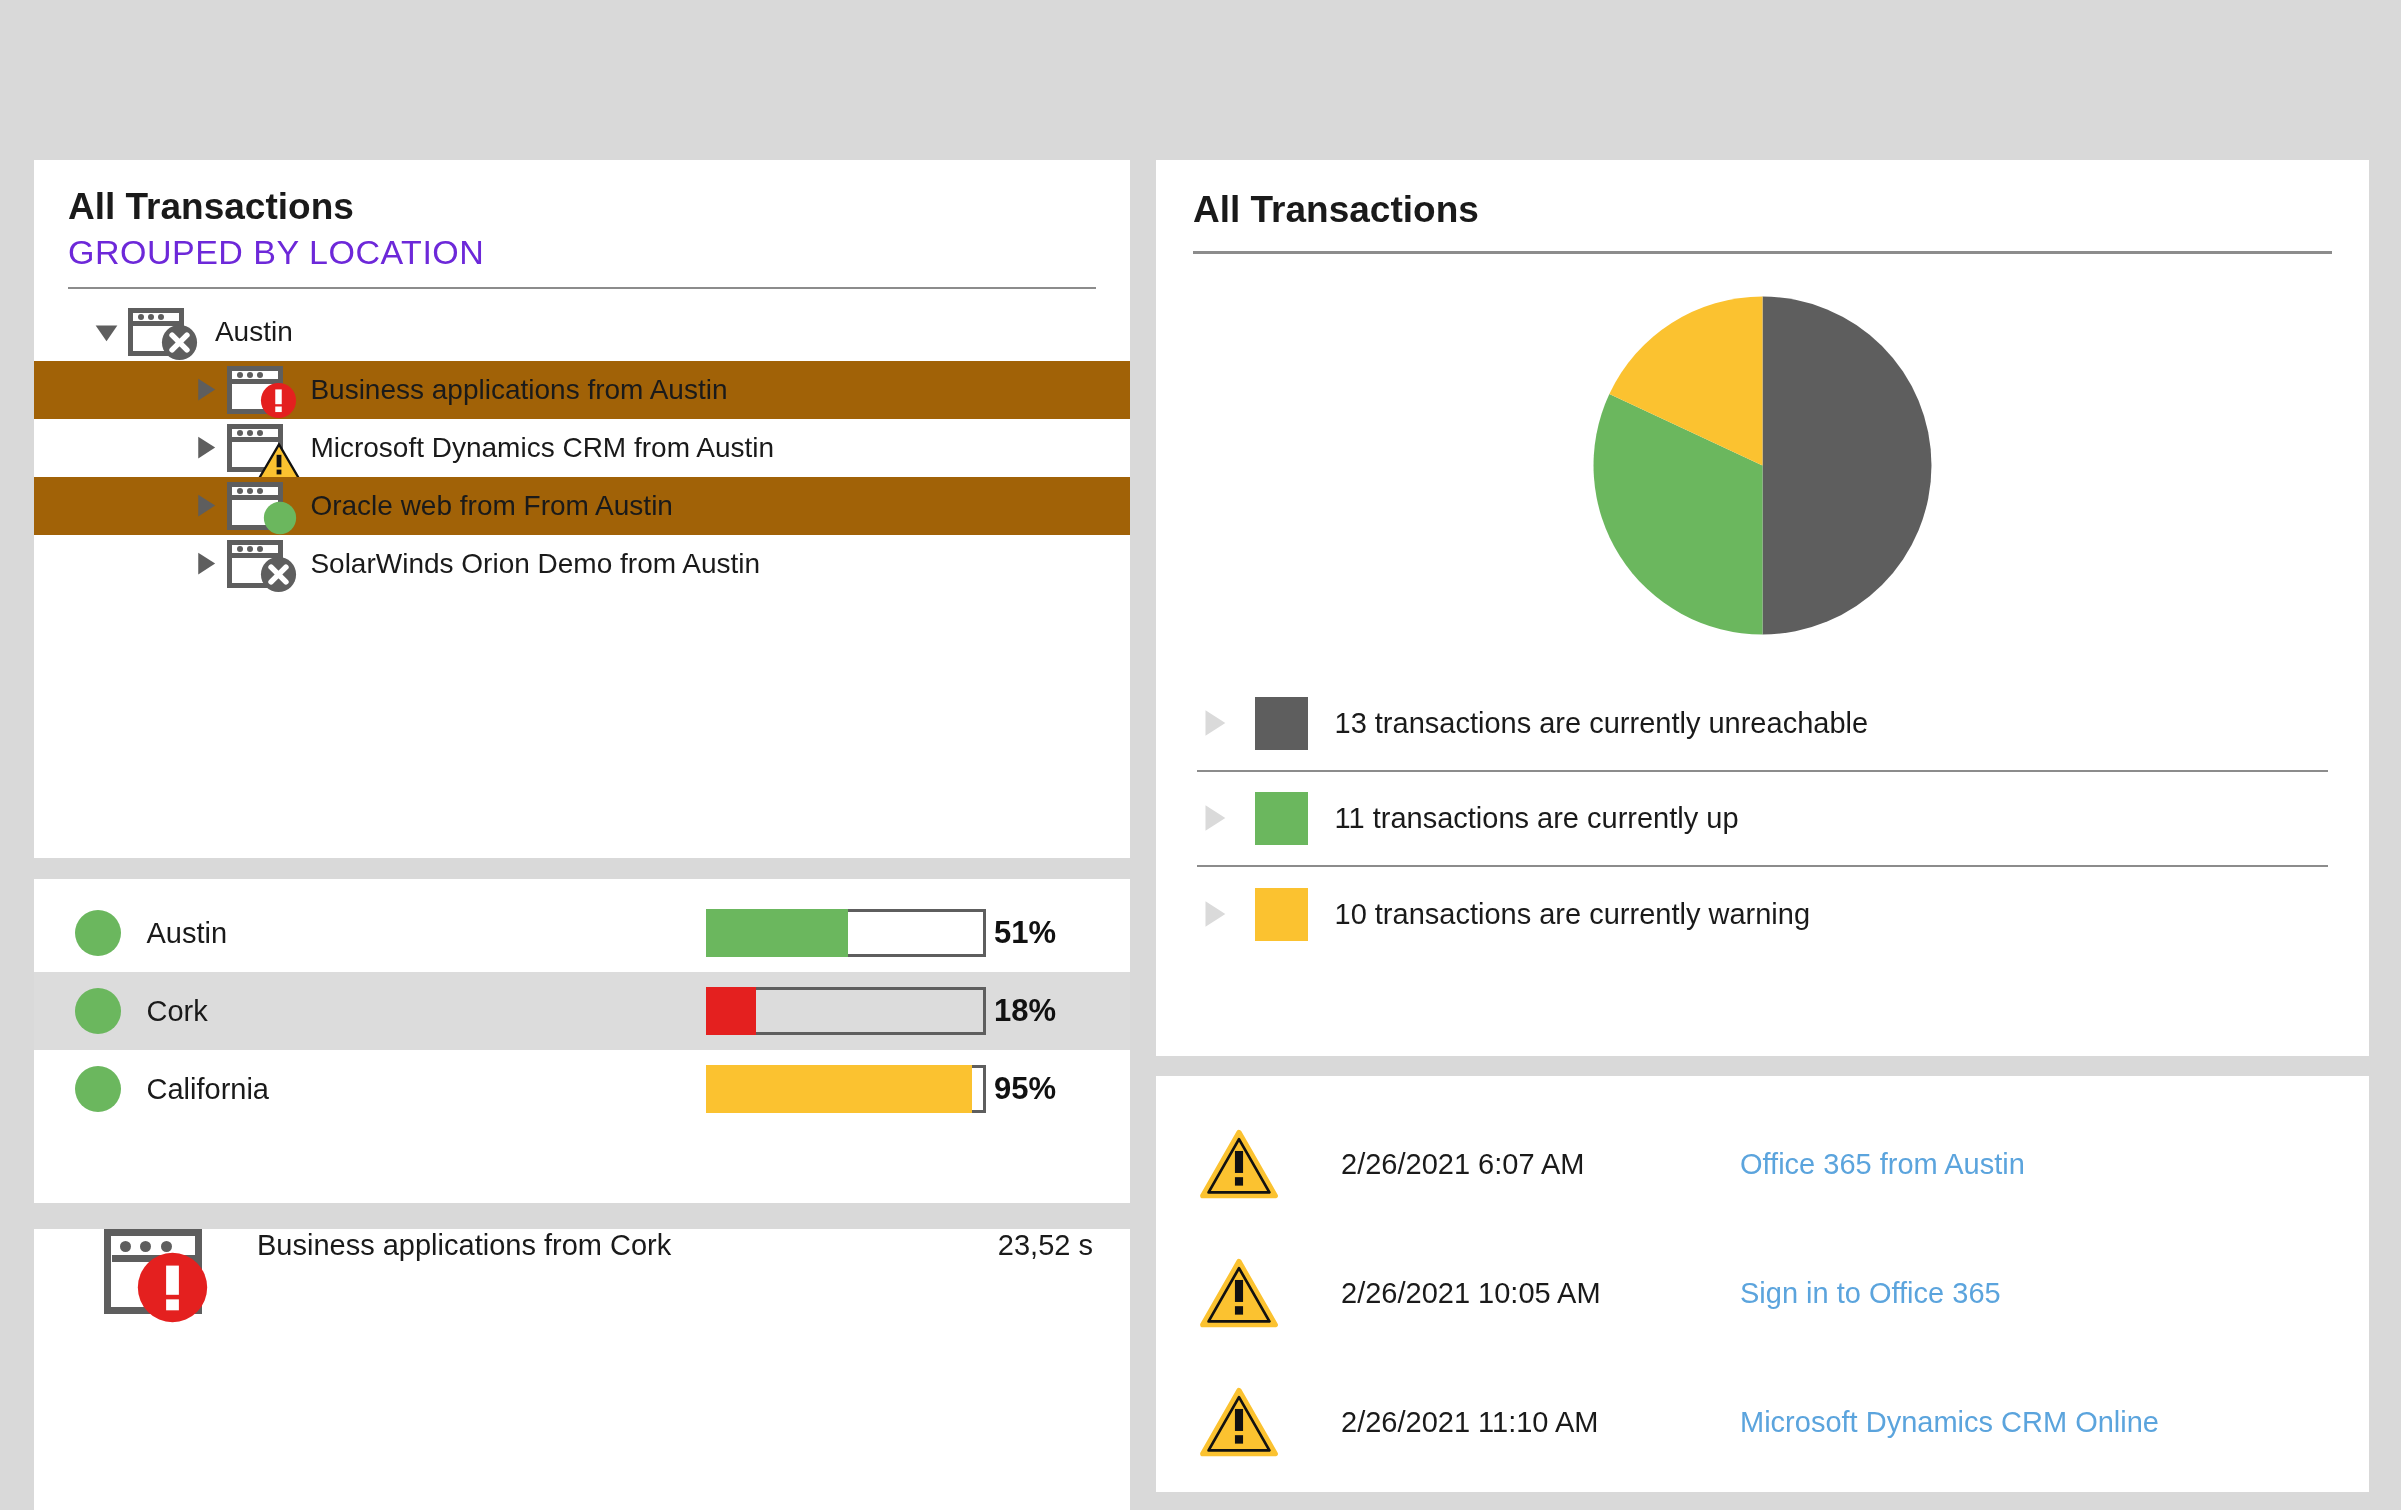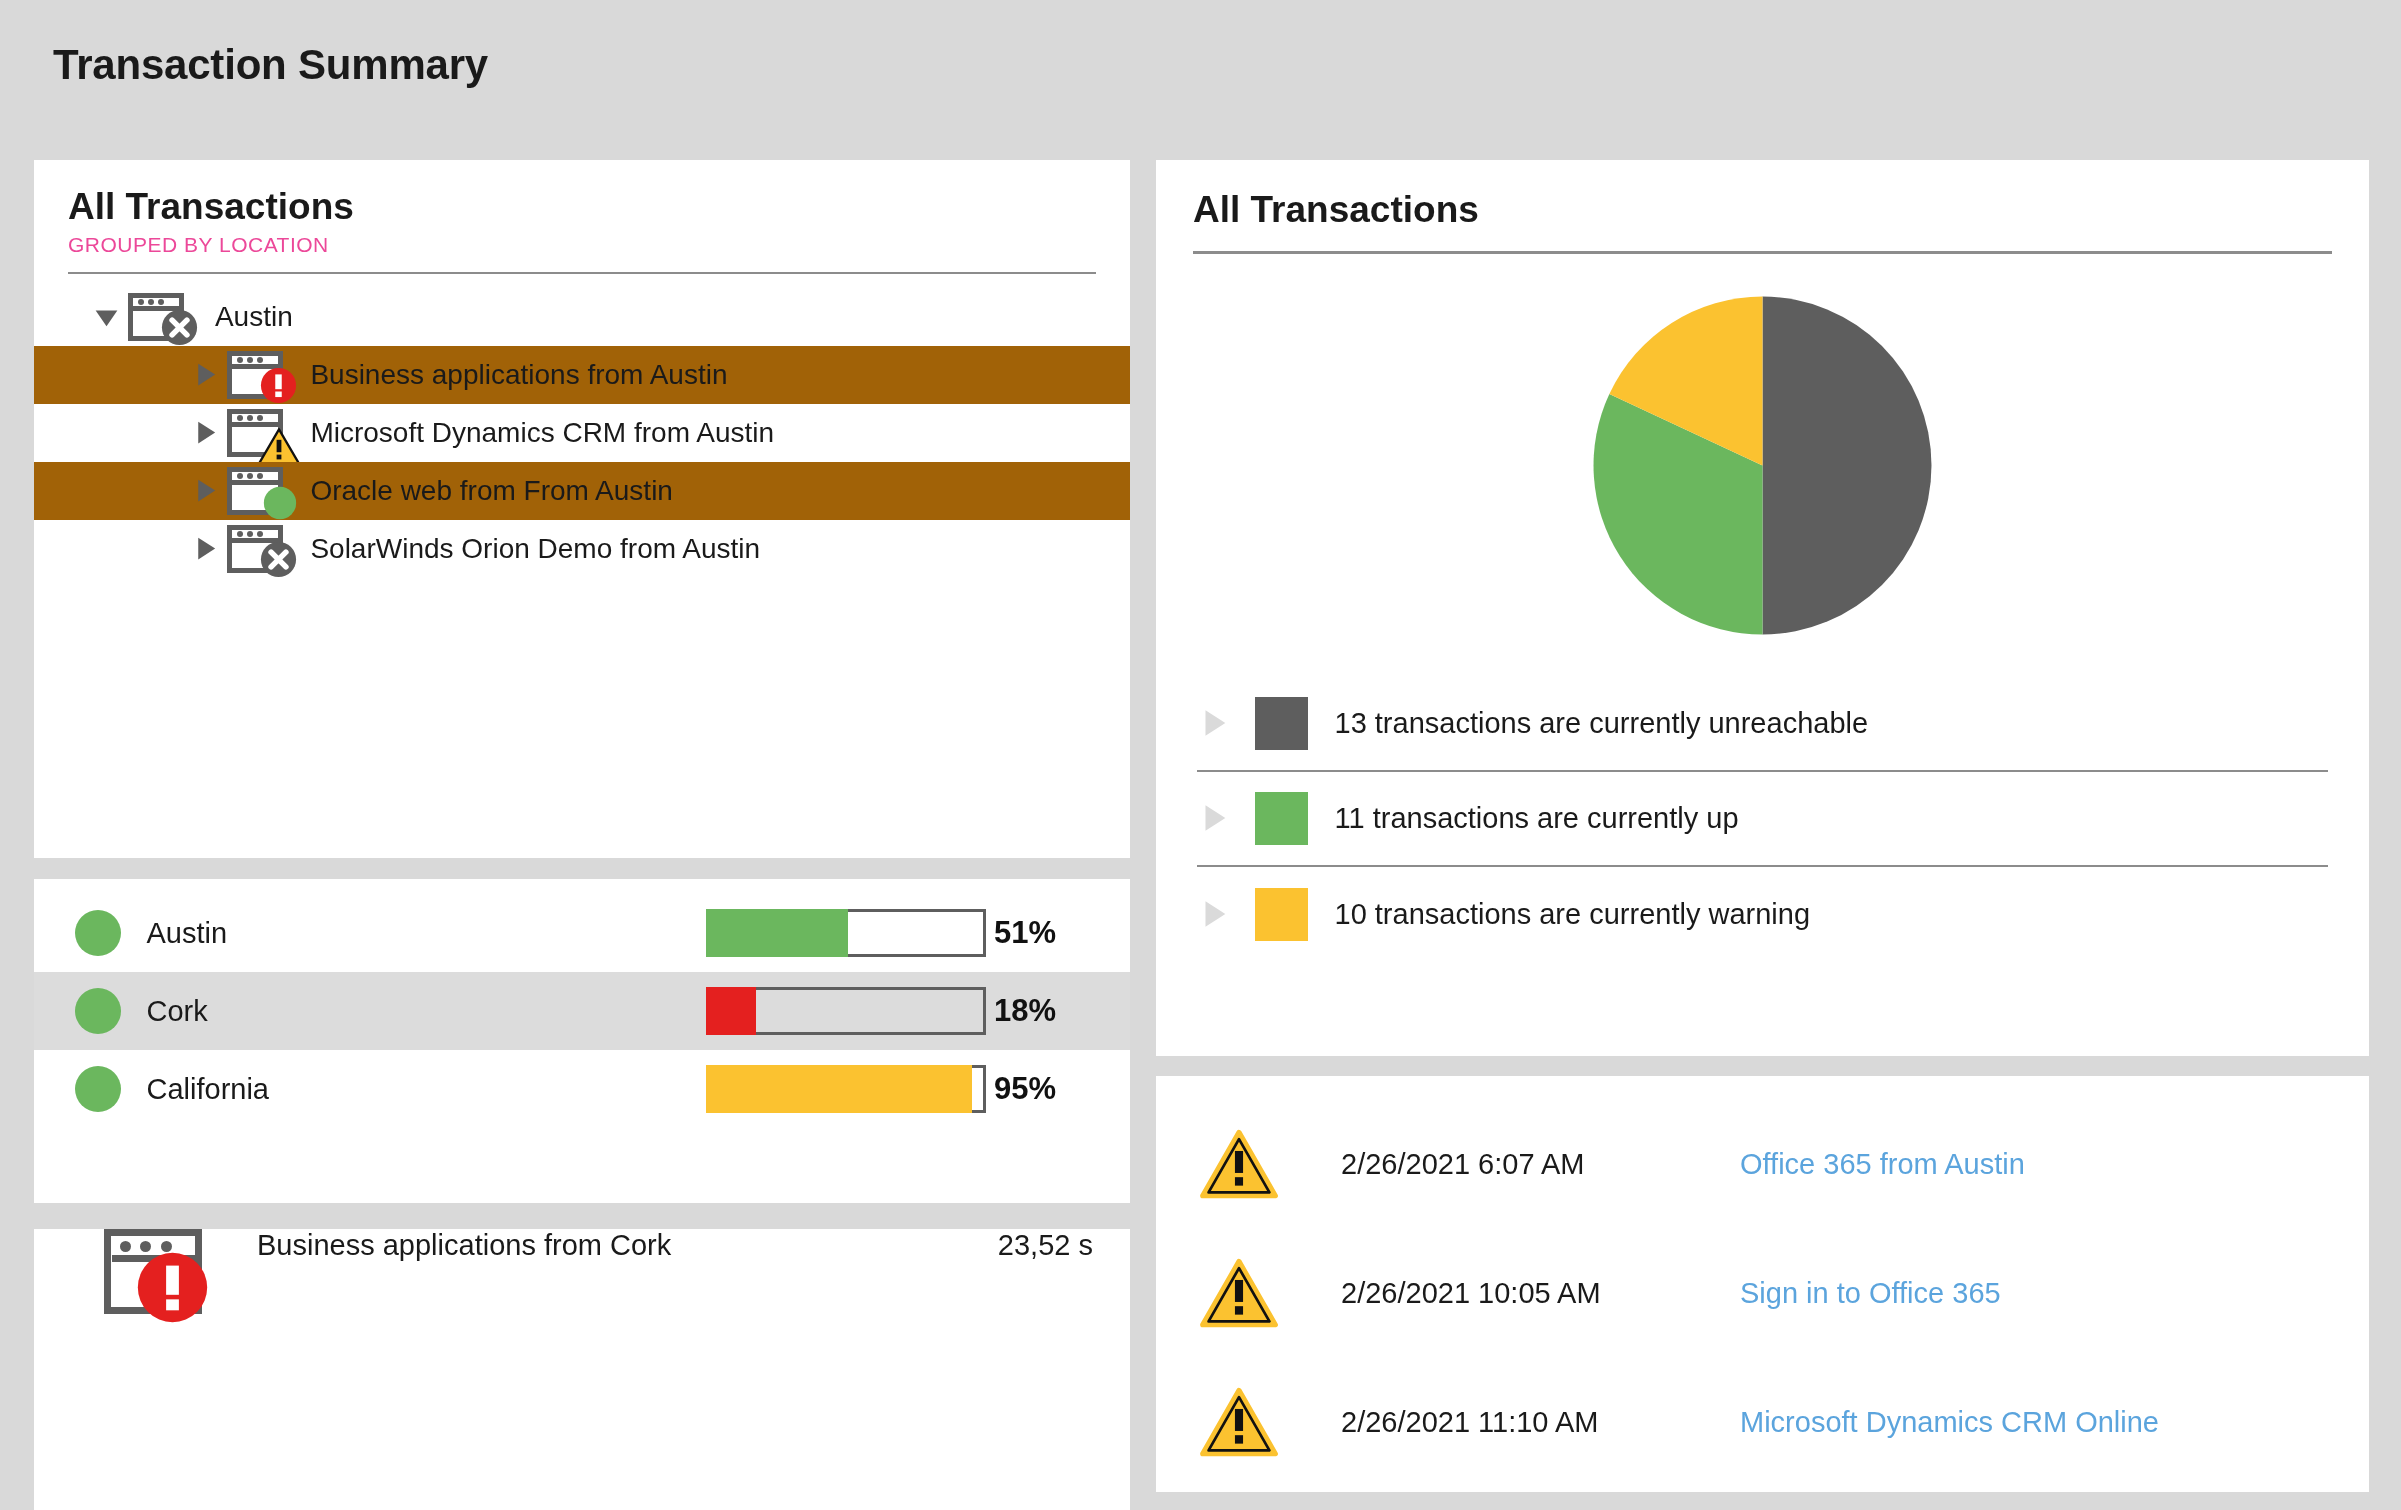--- a/index.html
+++ b/index.html
@@ -25,21 +25,21 @@
   #panel-slowest   { left: 34px; top: 1229px; width: 1096px; height: 282px; }
 
   
   #panel-pie    { left: 1156px; top: 160px;  width: 1213px; height: 896px; }
   #panel-alerts { left: 1156px; top: 1076px; width: 1213px; height: 416px; }
 
   .panel-h1 {
     font-size: 37px; font-weight: bold; color: #1a1a1a;
   }
   .panel-sub {
-    font-size: 21px; color: #ec4899; letter-spacing: 0.5px; margin-top: 5.1px;
+    font-size: 34px; color: #6d28d9; letter-spacing: 0.5px; margin-top: 5.1px;
   }
   .panel-rule {
     height: 2.5px; background: #8c8c8c;
   }
 
   
   #panel-tree .head { padding: 25.5px 34px 0 34px; }
   #panel-tree .panel-rule { margin: 15.3px 34px 0 34px; }
 
   
@@ -118,21 +118,20 @@
   .alert-row { display: flex; align-items: center; height: 129px; }
   .alert-icon { width: 92px; flex: 0 0 92px; display: flex; align-items: center; justify-content: center; }
   .alert-time { font-size: 29px; color: #1a1a1a; margin-left: 56px; width: 399px; }
   .alert-link { font-size: 29px; color: #5ba4dd; }
 </style>
 </head>
 <body>
 
 <div class="page">
 
-  <div class="page-title">Transaction Summary</div>
 
   <div class="panel" id="panel-tree">
     <div class="head">
       <div class="panel-h1">All Transactions</div>
       <div class="panel-sub">GROUPED BY LOCATION</div>
     </div>
     <div class="panel-rule"></div>
     <div class="tree" id="tree-rows">
         <div class="tree-row group">
           <span class="caret">

